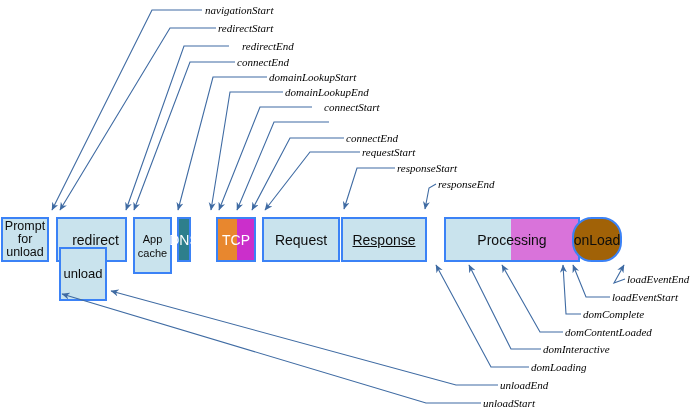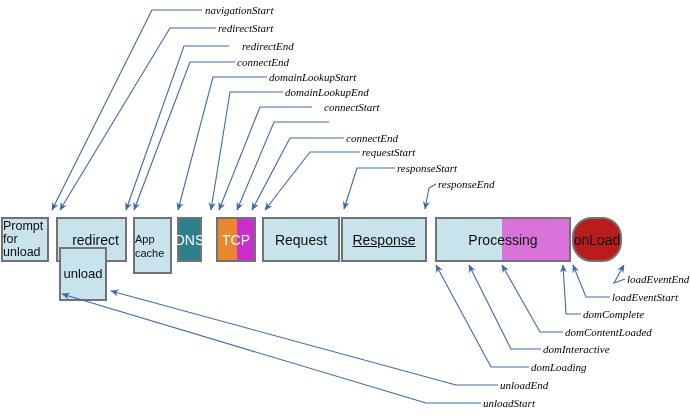--- a/index.html
+++ b/index.html
@@ -1,33 +1,33 @@
 <!DOCTYPE html>
 <html><head>
 <meta charset="utf-8">
 <style>
   html,body{margin:0;padding:0;background:#fff;}
   .stage{position:relative;width:690px;height:415px;background:#fff;overflow:hidden;
          font-family:"Liberation Sans",sans-serif;}
   .lines{position:absolute;left:0;top:0;width:690px;height:415px;pointer-events:none;z-index:3;}
-  .box{position:absolute;box-sizing:border-box;border:2px solid #737373;background:#c9e3ed;
-       display:flex;align-items:center;justify-content:center;text-align:left;
+  .box{position:absolute;box-sizing:border-box;border:2px solid #3b82f6;background:#c9e3ed;
+       display:flex;align-items:center;justify-content:center;text-align:center;
        color:#0d0d0d;font-size:14px;line-height:14px;z-index:1;}
   .box-prompt{left:1px;top:217px;width:48px;height:45px;font-size:12.5px;line-height:13px;}
   .box-redirect{left:56px;top:217px;width:71px;height:45px;padding-left:8px;}
   .box-unload{left:59px;top:247px;width:48px;height:54px;font-size:13px;z-index:2;}
   .box-appcache{left:133px;top:217px;width:39px;height:57px;font-size:11px;line-height:14px;}
-  .box-dns{left:177px;top:217px;width:25px;height:45px;background:#2e7f8c;color:#fff;}
+  .box-dns{left:177px;top:217px;width:14px;height:45px;background:#2e7f8c;color:#fff;}
   .box-tcp{left:216px;top:217px;width:40px;height:45px;
            background:linear-gradient(to right,#e8872e 0 52%,#cb2fcb 52% 100%);color:#fff;}
   .box-request{left:262px;top:217px;width:78px;height:45px;}
   .box-response{left:341px;top:217px;width:86px;height:45px;text-decoration:underline;}
-  .box-processing{left:435px;top:217px;width:136px;height:45px;
+  .box-processing{left:444px;top:217px;width:136px;height:45px;
            background:linear-gradient(to right,#c9e3ed 0 49%,#d973da 49% 100%);}
-  .box-onload{left:572px;top:217px;width:50px;height:45px;background:#b91c1c;border-radius:20px;}
+  .box-onload{left:572px;top:217px;width:50px;height:45px;background:#a16207;border-radius:20px;}
   .lbl{position:absolute;font-family:"Liberation Serif",serif;font-size:11px;color:#000;
        white-space:nowrap;z-index:4;font-style:italic;}
 </style>
 </head>
 <body>
 
 <div class="stage">
 
   <div class="box box-prompt">
     <span>Prompt for unload</span>

